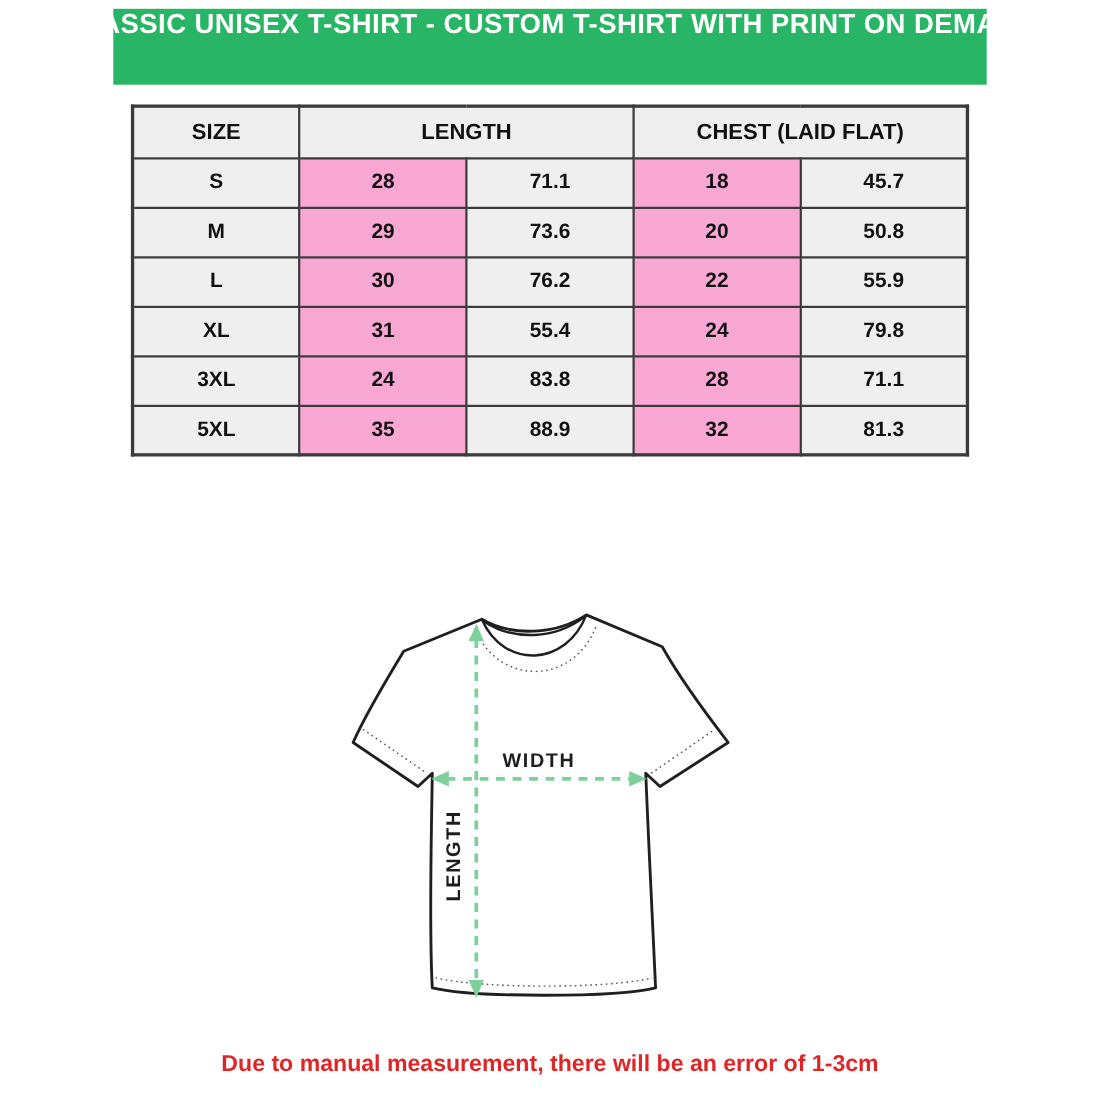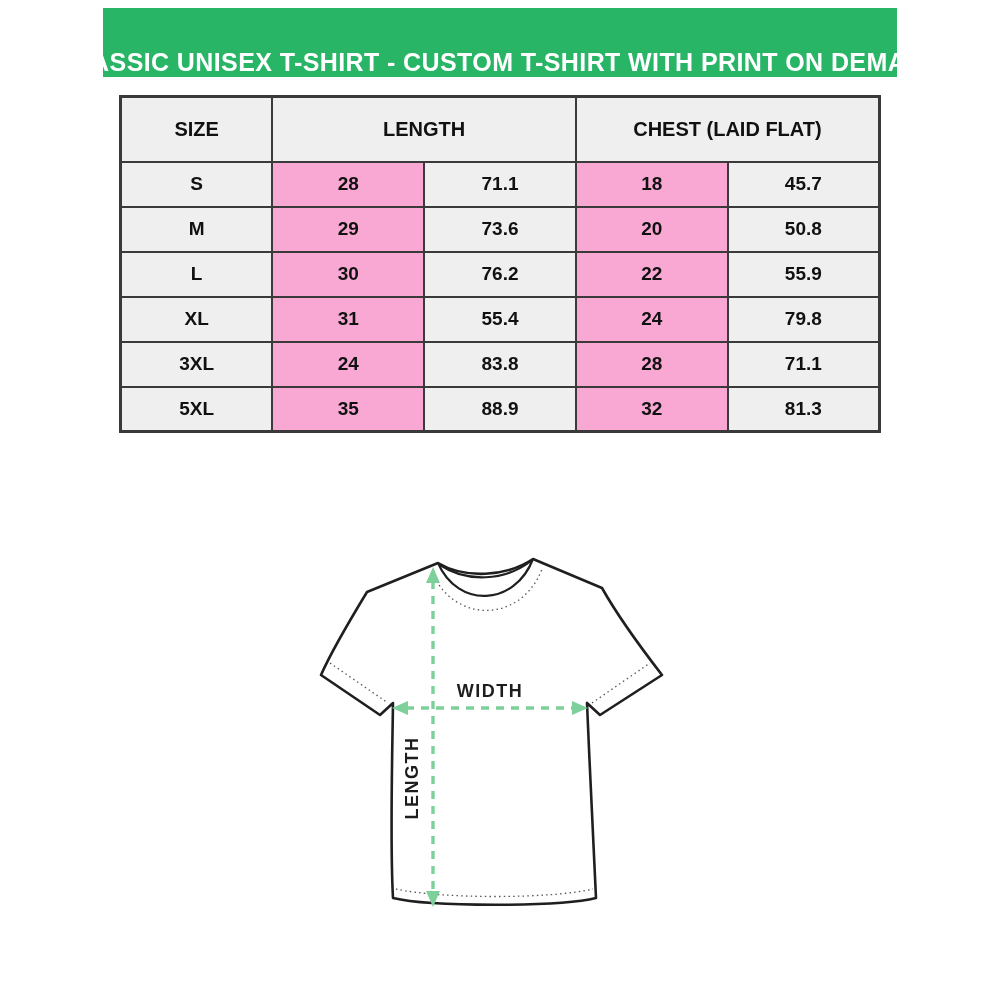--- a/index.html
+++ b/index.html
@@ -18,21 +18,21 @@
 
   
   .banner {
     position: absolute;
     left: 103px;
     top: 8px;
     width: 794px;
     height: 69px;
     background: #29b566;
     display: flex;
-    align-items: flex-end;
+    align-items: flex-start;
     justify-content: center;
   }
   .banner span {
     color: #ffffff;
     font-size: 25px;
     font-weight: bold;
     letter-spacing: 0.4px;
     white-space: nowrap;
   }
 
@@ -47,21 +47,21 @@
     border: 3px solid #3a3a3a;
   }
   table.size-table th,
   table.size-table td {
     border: 2px solid #3a3a3a;
     text-align: center;
     vertical-align: middle;
     color: #111111;
     padding: 0;
   }
-  table.size-table thead tr { height: 65px; }
+  table.size-table thead tr { height: 47px; }
   table.size-table tbody tr { height: 45px; }
   table.size-table th {
     background: #efefef;
     font-size: 20px;
     font-weight: bold;
   }
   table.size-table td {
     font-size: 19px;
     font-weight: bold;
     background: #f9a8d4;
@@ -194,14 +194,15 @@
         <line x1="106" y1="163" x2="274" y2="163" stroke="#7dd09a" stroke-width="3.4" stroke-dasharray="8 7"></line>
         <polygon points="92,163 108,156 108,170" fill="#7dd09a"></polygon>
         <polygon points="288,163 272,156 272,170" fill="#7dd09a"></polygon>
       </g>
 
       <text x="190" y="152" text-anchor="middle" font-size="18" font-weight="bold" letter-spacing="1.5" fill="#1d1d1d" font-family="Liberation Sans, sans-serif">WIDTH</text>
       <text x="112" y="239" text-anchor="middle" transform="rotate(-90 112 233)" font-size="18" font-weight="bold" letter-spacing="1.5" fill="#1d1d1d" font-family="Liberation Sans, sans-serif">LENGTH</text>
     </svg>
   </div>
 
+  <div class="footer-note">Due to manual measurement, there will be an error of 1-3cm</div>
 
 </div>
 
 </body></html>

